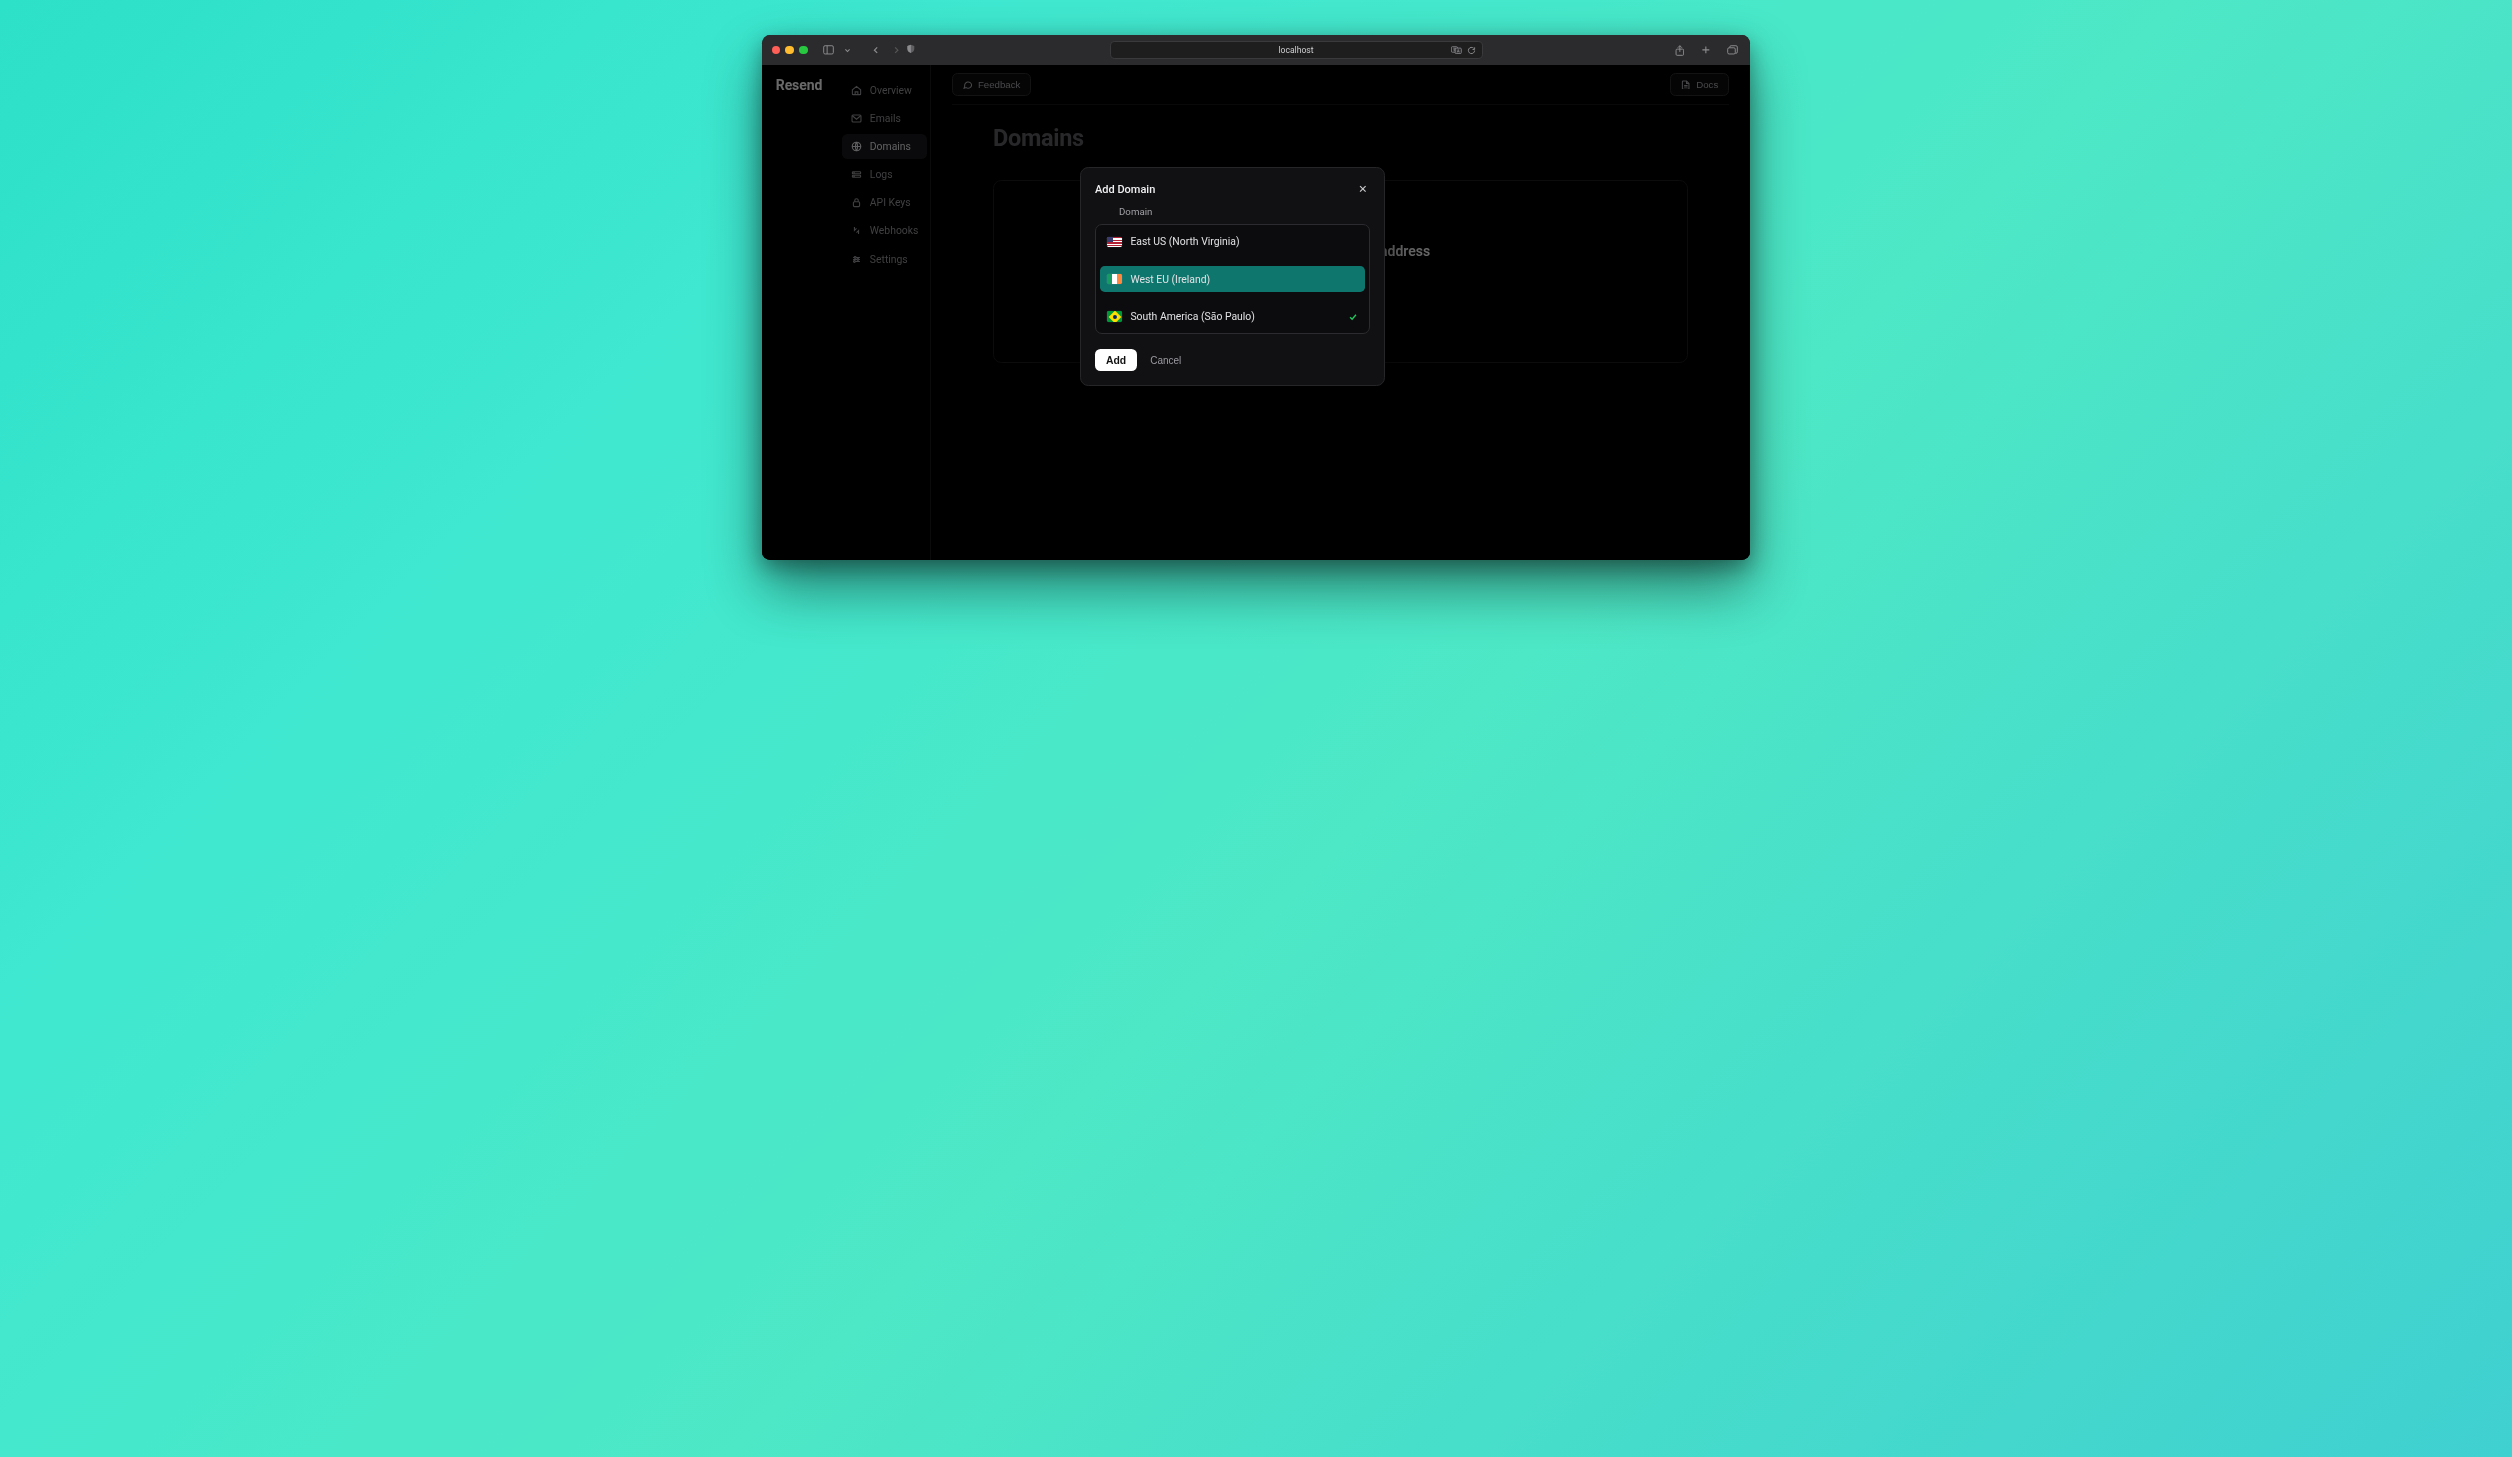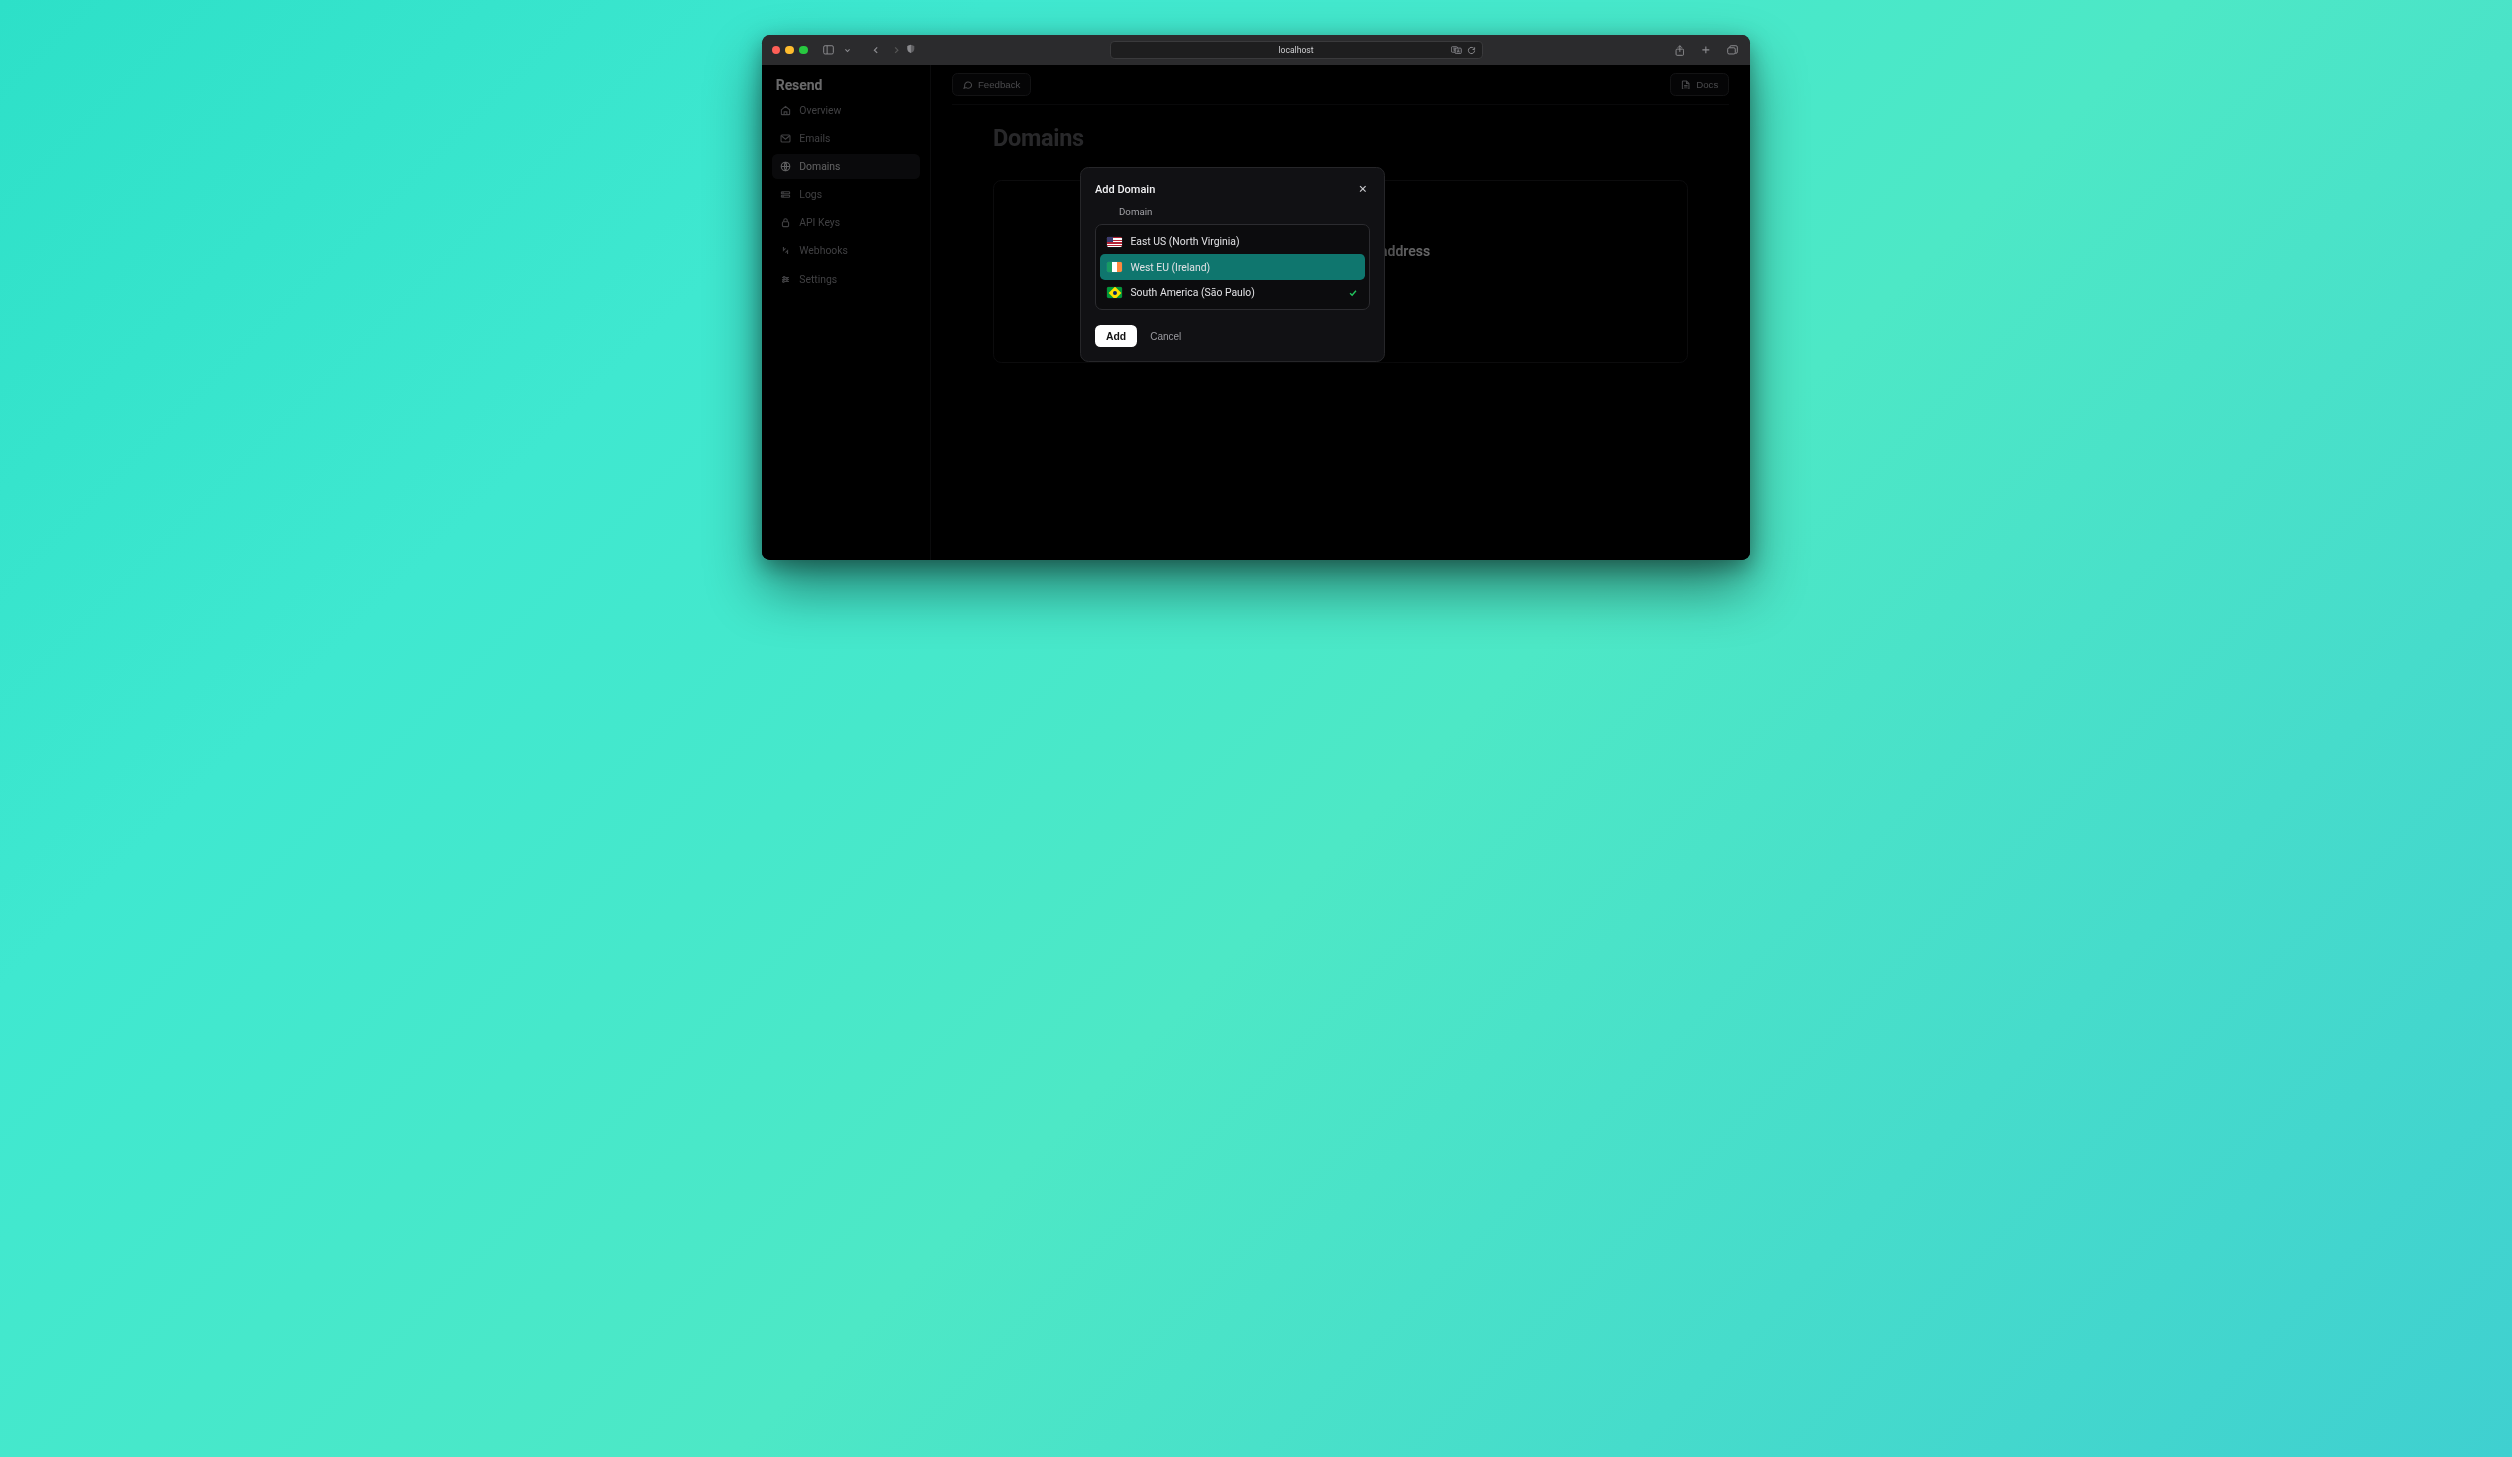--- a/index.html
+++ b/index.html
@@ -82,22 +82,22 @@
     background: #000;
     position: relative;
     overflow: hidden;
   }
 
   .sidebar {
     width: 169px;
     border-right: 0.7px solid #1a1a1c;
     padding: 12.4px 9.7px;
     display: flex;
-    flex-direction: column;
-    gap: 4px;
+    flex-direction: row;
+    gap: 20px;
   }
   .brand {
     color: #e8e8ea;
     font-weight: 700;
     font-size: 14px;
     letter-spacing: -0.1px;
     padding-left: 4.1px;
   }
   .nav { display: flex; flex-direction: column; gap: 2.8px; }
   .nav-item {
@@ -204,21 +204,21 @@
     font-size: 9.7px;
     margin-bottom: 7px;
     margin-left: 24px;
   }
 
   .dropdown {
     border: 0.7px solid #2c2c30;
     border-radius: 7px;
     background: #0c0c0e;
     padding: 4.1px;
-    display: flex; flex-direction: column; gap: 0;
+    display: flex; flex-direction: column; gap: 12px;
   }
   .option {
     display: flex; align-items: center; gap: 8.3px;
     padding: 6.2px 7px;
     border-radius: 4.8px;
     font-size: 10.4px;
     color: #e2e2e5;
     cursor: pointer;
     position: relative;
   }

